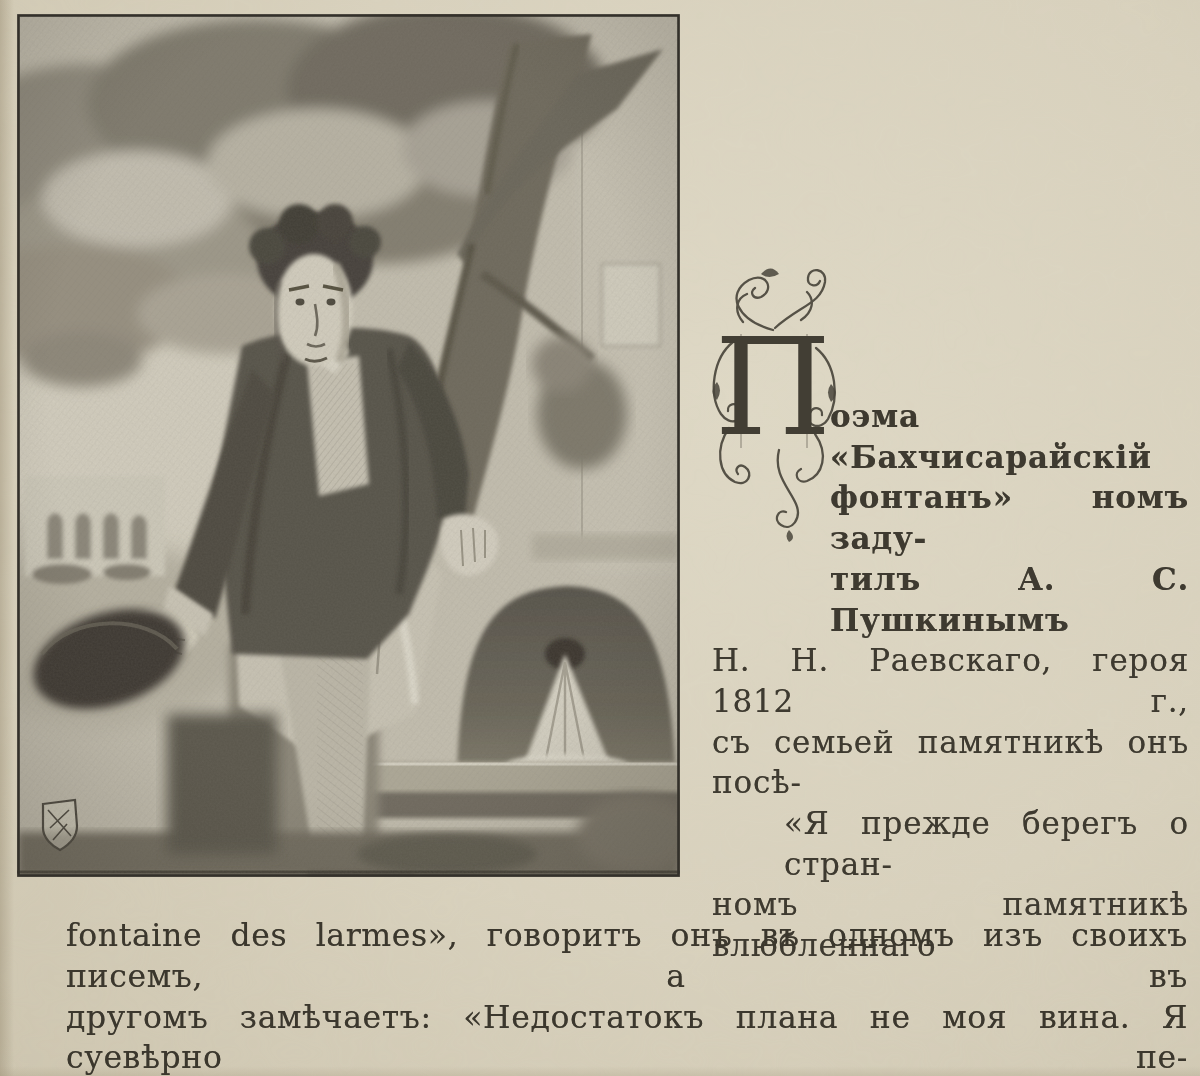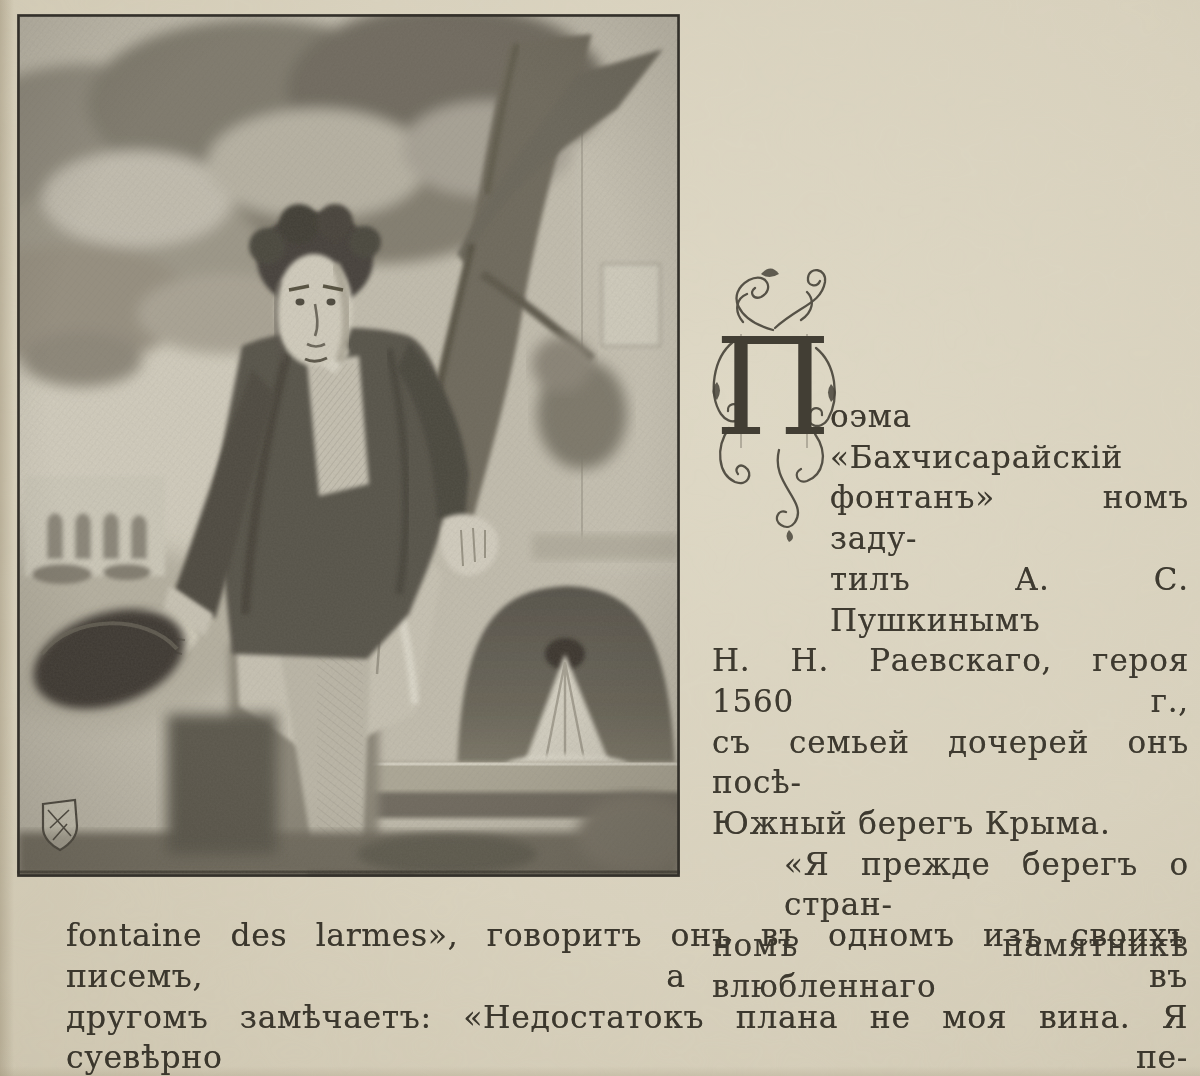--- a/index.html
+++ b/index.html
@@ -25,21 +25,21 @@
     font-size:31px;line-height:40.7px;color:#3e3a30;
     letter-spacing:.8px;
   }
   .bb{
     position:absolute;left:66px;top:915px;width:1122px;
     font-size:31.5px;line-height:40.8px;color:#3b372d;
     letter-spacing:.6px;
   }
   .line{white-space:normal;text-shadow:0 0 .6px rgba(62,58,48,.55);}
   .line.j{text-align:justify;text-align-last:justify;}
-  .line.i1{padding-left:118px;}
+  .line.i1{padding-left:118px;font-weight:bold;}
   .line.i2{padding-left:72px;}
 </style>
 </head>
 <body>
 
 <div class="page">
 
   <svg class="mottle" width="1200" height="1076" aria-hidden="true">
     <filter id="paperNoise">
       <feTurbulence type="fractalNoise" baseFrequency="0.012 0.016" numOctaves="3" seed="7" result="n"></feTurbulence>
@@ -227,23 +227,22 @@
       <line x1="38" y1="72" x2="38" y2="186" stroke="#6b6659" stroke-width="1.4" opacity=".55"></line>
       <line x1="104" y1="72" x2="104" y2="186" stroke="#6b6659" stroke-width="1.4" opacity=".55"></line>
       <text x="70" y="172" text-anchor="middle" font-size="134" font-family="DejaVu Serif, Liberation Serif, serif" fill="#423e34">П</text>
     </svg>
   </div>
 
   <div class="rc">
     <div class="line j i1">оэма «Бахчисарайскій</div>
     <div class="line j i1">фонтанъ» номъ заду-</div>
     <div class="line j i1">тилъ А. С. Пушкинымъ</div>
-    <div class="line j">Н. Н. Раевскаго, героя 1560 г.,</div>
-    <div class="line j">съ семьей дочерей онъ посѣ-</div>
-    <div class="line">Южный берегъ Крыма.</div>
+    <div class="line j">Н. Н. Раевскаго, героя 1812 г.,</div>
+    <div class="line j">съ семьей памятникѣ онъ посѣ-</div>
     <div class="line j i2">«Я прежде берегъ о стран-</div>
     <div class="line j">номъ памятникѣ влюбленнаго</div>
 
   </div>
 
   <div class="bb">
     <div class="line j">fontaine des larmes», говоритъ онъ въ одномъ изъ своихъ писемъ, а въ</div>
     <div class="line j">другомъ замѣчаетъ: «Недостатокъ плана не моя вина. Я суевѣрно пе-</div>
 
   </div>

